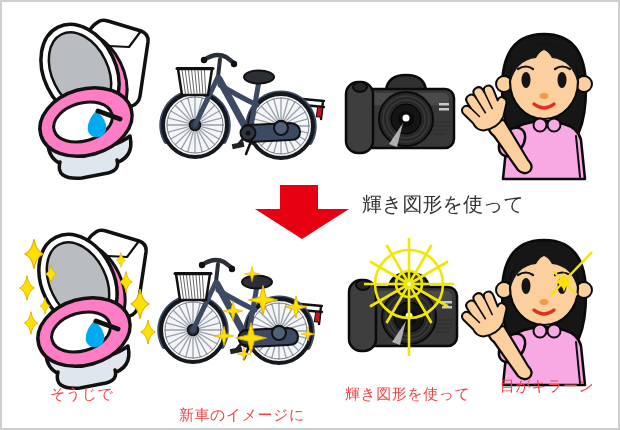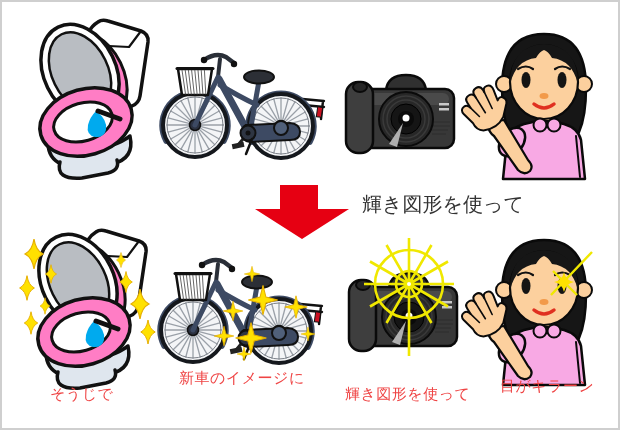--- a/index.html
+++ b/index.html
@@ -218,17 +218,17 @@
       <g transform="translate(98,52)">
         <path d="M-13,13 L28,-30 M-11,-11 L13,13" stroke="var(--flash-yellow,#ece000)" stroke-width="2.4" fill="none"></path>
         <path d="M0,-10 Q1.6,-1.6 10,0 Q1.6,1.6 0,10 Q-1.6,1.6 -10,0 Q-1.6,-1.6 0,-10 Z" fill="var(--sparkle-yellow,#f4e800)"></path>
       </g>
     </svg>
   </div>
 
   <div class="caption" style="left:48px;top:382px">
     <div>そうじで</div>
   </div>
-  <div class="caption" style="left:177px;top:366px">新車のイメージに</div>
+  <div class="caption" style="left:177px;top:403px">新車のイメージに</div>
   <div class="caption" style="left:343px;top:382px">輝き図形を使って</div>
   <div class="caption" style="left:498px;top:374px">目がキラーン</div>
 
 </div>
 
 </body></html>

